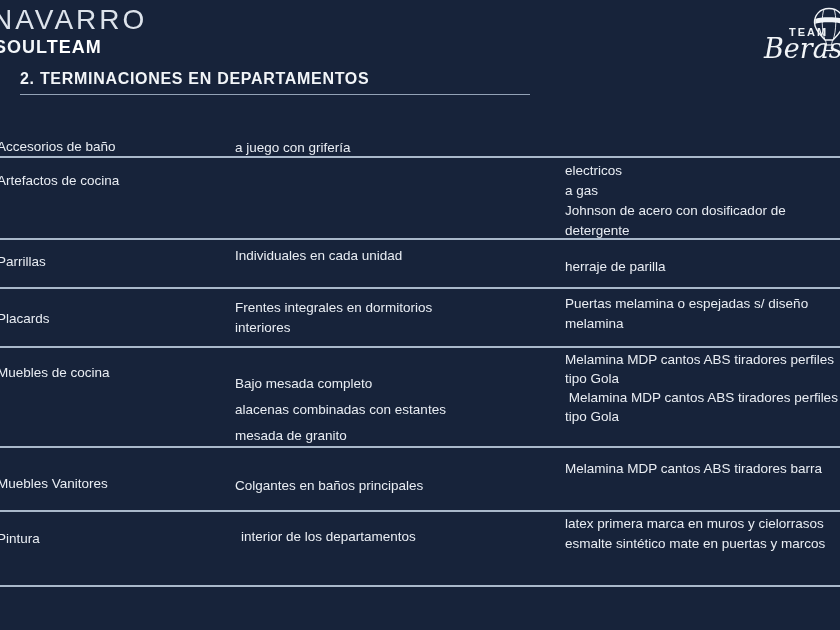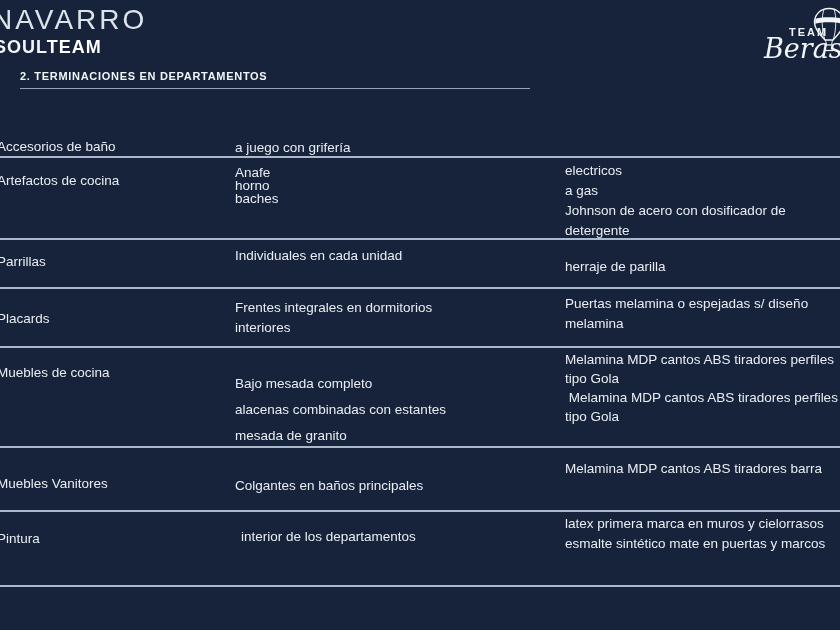--- a/index.html
+++ b/index.html
@@ -32,21 +32,21 @@
     position:absolute; left:764px; top:33px;
     font-family:"DejaVu Serif", serif; font-style:italic;
     font-size:27px; color:#f2f5f8; white-space:nowrap;
   }
   .balloon {
     position:absolute; left:812px; top:7px; width:34px; height:46px;
   }
   
   .section-title {
     position:absolute; left:20px; top:70px; width:510px;
-    font-size:11px; font-weight:700; letter-spacing:.7px;
+    font-size:16px; font-weight:700; letter-spacing:.7px;
     color:#f2f5f8;
     padding-bottom:6px;
     border-bottom:1px solid #93a2b6;
   }
   
   .spec-table { position:absolute; left:0; top:0; width:840px; }
   .row {
     position:absolute; left:0; width:840px;
     border-bottom:2px solid #a9b8ca;
     box-sizing:content-box;
@@ -102,23 +102,20 @@
 <div class="spec-table">
 
   <div class="row r1">
     <div class="cell c1">Accesorios de baño</div>
     <div class="cell c2">a juego con grifería</div>
     <div class="cell c3"></div>
   </div>
 
   <div class="row r2">
     <div class="cell c1">Artefactos de cocina</div>
-    <div class="cell c2">Anafe
-horno
-baches</div>
     <div class="cell c3">electricos
 a gas
 Johnson de acero con dosificador de
 detergente</div>
   </div>
 
   <div class="row r3">
     <div class="cell c1">Parrillas</div>
     <div class="cell c2">Individuales en cada unidad</div>
     <div class="cell c3">herraje de parilla</div>

